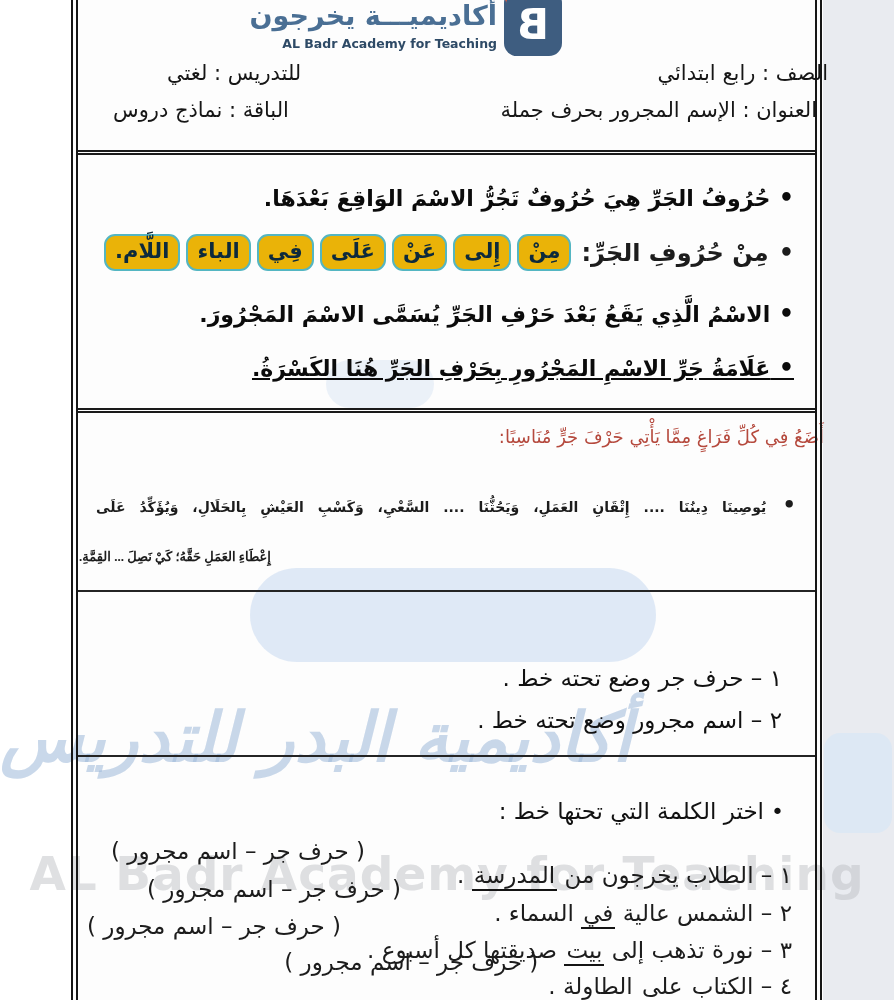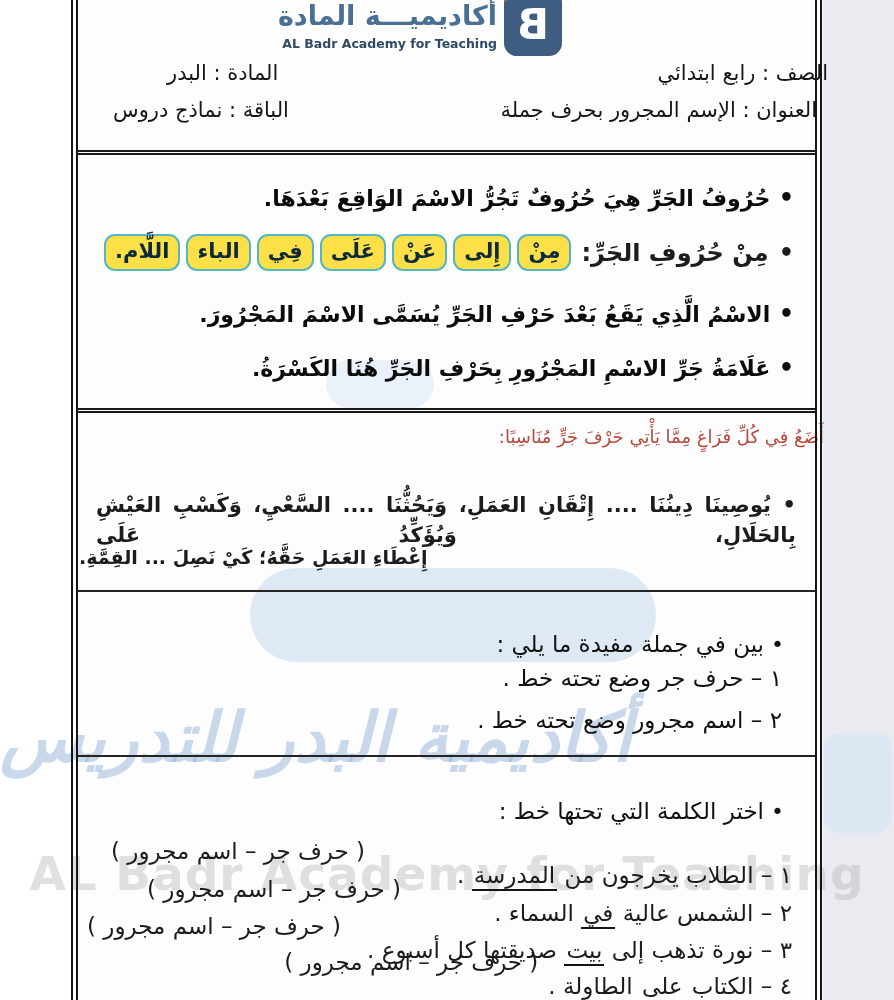--- a/index.html
+++ b/index.html
@@ -38,28 +38,28 @@
   .hdr-title{right:5px;top:95px;}
   .hdr-package{left:42px;top:95px;}
   
   .rule{font-size:22px;font-weight:700;line-height:32px;color:#0b0b0b;}
   .rule::before{content:"• ";font-size:24px;}
   .rb1{right:28px;top:182px;}
   .rb2{right:28px;top:234px;display:flex;direction:rtl;align-items:center;gap:10px;}
   .rb2::before{content:"• ";font-size:24px;font-weight:700;}
   .rb2-label{font-size:24px;font-weight:700;}
   .pbox-row{display:flex;direction:rtl;gap:6px;align-items:center;}
-  .pbox{border:2.5px solid #54b6c2;border-radius:11px;padding:3px 9px 6px 9px;font-size:21px;font-weight:700;color:#0d2a3c;background:#fde047;}
+  .pbox{border:2.5px solid #54b6c2;border-radius:11px;padding:3px 9px 6px 9px;font-size:21px;font-weight:700;color:#0d2a3c;background:#eab308;}
   .rb3{right:28px;top:298px;}
-  .rb4{right:28px;top:352px;}
+  .rb4{right:28px;top:352px;text-decoration:underline;}
   
   .fill-head{right:-2px;top:420px;font-size:18px;font-weight:400;line-height:34px;color:#b5493d;}
-  .fill-l1{right:26px;top:490px;width:700px;font-size:21px;font-weight:700;line-height:30px;direction:rtl;text-align:justify;text-align-last:justify;white-space:normal;}
+  .fill-l1{right:26px;top:490px;width:700px;font-size:14px;font-weight:700;line-height:30px;direction:rtl;text-align:justify;text-align-last:justify;white-space:normal;}
   .fill-l1::before{content:"• ";font-size:21px;}
-  .fill-l2{left:8px;top:542px;font-size:19px;font-weight:700;line-height:30px;}
+  .fill-l2{left:8px;top:542px;font-size:13px;font-weight:700;line-height:30px;font-family:Liberation Serif, serif;}
   
   .plain{font-size:23px;line-height:32px;color:#111111;}
   .bullet-head::before{content:"• ";font-size:22px;}
   .comp-head{right:38px;top:628px;}
   .comp-i1{right:40px;top:662px;}
   .comp-i2{right:40px;top:704px;}
   
   .choose-head{right:38px;top:795px;}
   .crow{left:12px;right:30px;display:flex;direction:rtl;justify-content:space-between;font-size:23px;line-height:32px;}
   .crow.start{justify-content:flex-start;gap:10px;}
@@ -89,25 +89,25 @@
   <div class="vline vline-right"></div>
   <div class="divider double d1"></div>
   <div class="divider double d2"></div>
   <div class="divider single d3"></div>
   <div class="divider single d4"></div>
 
   <div class="blk logo-icon">
     <span class="logo-star">✦</span>
     <span class="logo-b">B</span>
   </div>
-  <div class="blk rtl logo-ar">أكاديميـــة المادة</div>
+  <div class="blk rtl logo-ar">أكاديميـــة يخرجون</div>
   <div class="blk logo-en">AL Badr Academy for Teaching</div>
 
   <div class="blk rtl hdr hdr-grade">الصف : رابع ابتدائي</div>
-  <div class="blk rtl hdr hdr-subject">المادة : البدر</div>
+  <div class="blk rtl hdr hdr-subject">للتدريس : لغتي</div>
   <div class="blk rtl hdr hdr-title">العنوان : الإسم المجرور بحرف جملة</div>
   <div class="blk rtl hdr hdr-package">الباقة : نماذج دروس</div>
 
   <div class="blk rtl rule rb1">حُرُوفُ الجَرِّ هِيَ حُرُوفٌ تَجُرُّ الاسْمَ الوَاقِعَ بَعْدَهَا.</div>
 
   <div class="blk rb2">
     <span class="rb2-label">مِنْ حُرُوفِ الجَرِّ:</span>
     <span class="pbox-row">
       <span class="pbox">مِنْ</span>
       <span class="pbox">إِلى</span>
@@ -119,21 +119,20 @@
     </span>
   </div>
 
   <div class="blk rtl rule rb3">الاسْمُ الَّذِي يَقَعُ بَعْدَ حَرْفِ الجَرِّ يُسَمَّى الاسْمَ المَجْرُورَ.</div>
   <div class="blk rtl rule rb4">عَلَامَةُ جَرِّ الاسْمِ المَجْرُورِ بِحَرْفِ الجَرِّ هُنَا الكَسْرَةُ.</div>
 
   <div class="blk rtl fill-head">أَضَعُ فِي كُلِّ فَرَاغٍ مِمَّا يَأْتِي حَرْفَ جَرٍّ مُنَاسِبًا:</div>
   <div class="blk fill-l1">يُوصِينَا دِينُنَا .... إِتْقَانِ العَمَلِ، وَيَحُثُّنَا .... السَّعْيِ، وَكَسْبِ العَيْشِ بِالحَلَالِ، وَيُؤَكِّدُ عَلَى</div>
   <div class="blk rtl fill-l2">إِعْطَاءِ العَمَلِ حَقَّهُ؛ كَيْ نَصِلَ ... القِمَّةِ.</div>
 
-  <div class="blk rtl plain bullet-head comp-head">بين في جملة مفيدة ما يلي :</div>
   <div class="blk rtl plain comp-i1">١ – حرف جر وضع تحته خط .</div>
   <div class="blk rtl plain comp-i2">٢ – اسم مجرور وضع تحته خط .</div>
 
   <div class="blk rtl plain bullet-head choose-head">اختر الكلمة التي تحتها خط :</div>
 
   <div class="blk crow cr1">
     <span class="sentence"><span>١ – الطلاب يخرجون من </span><span class="uword">المدرسة</span><span> .</span></span>
     <span class="answer">( حرف جر – اسم مجرور )</span>
   </div>
 

